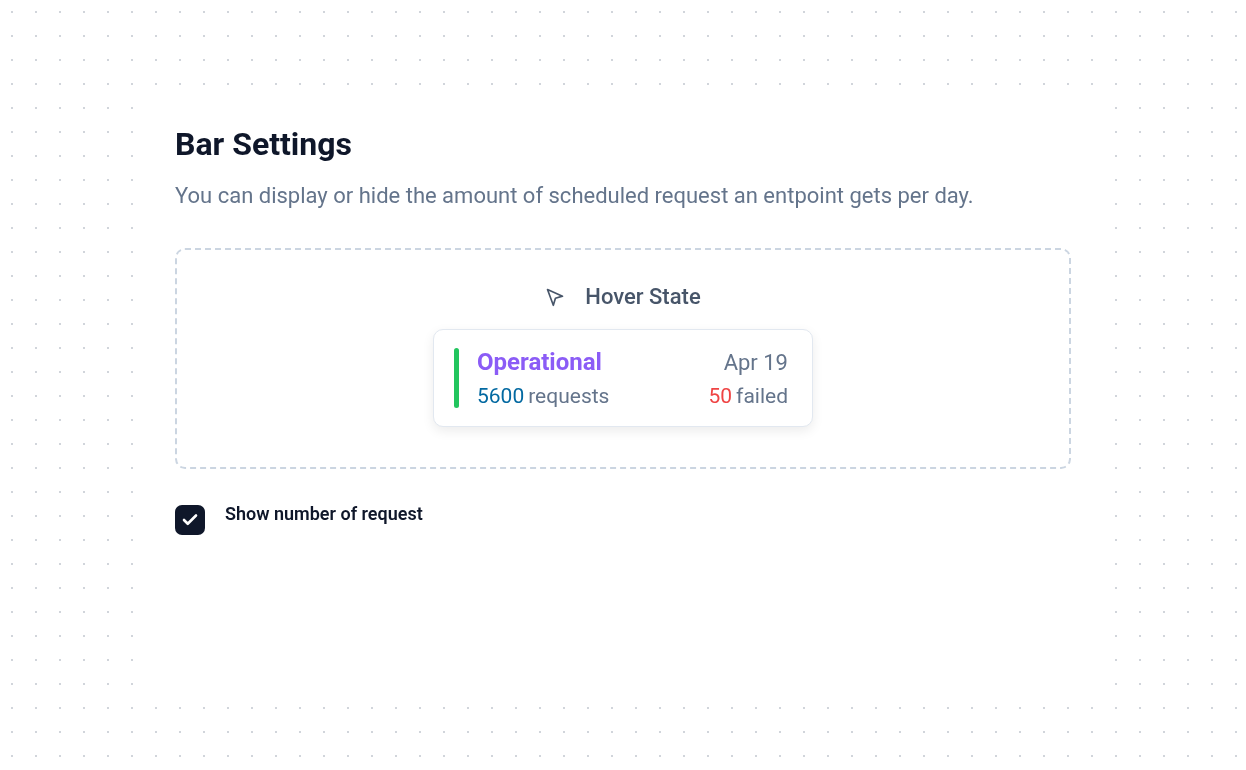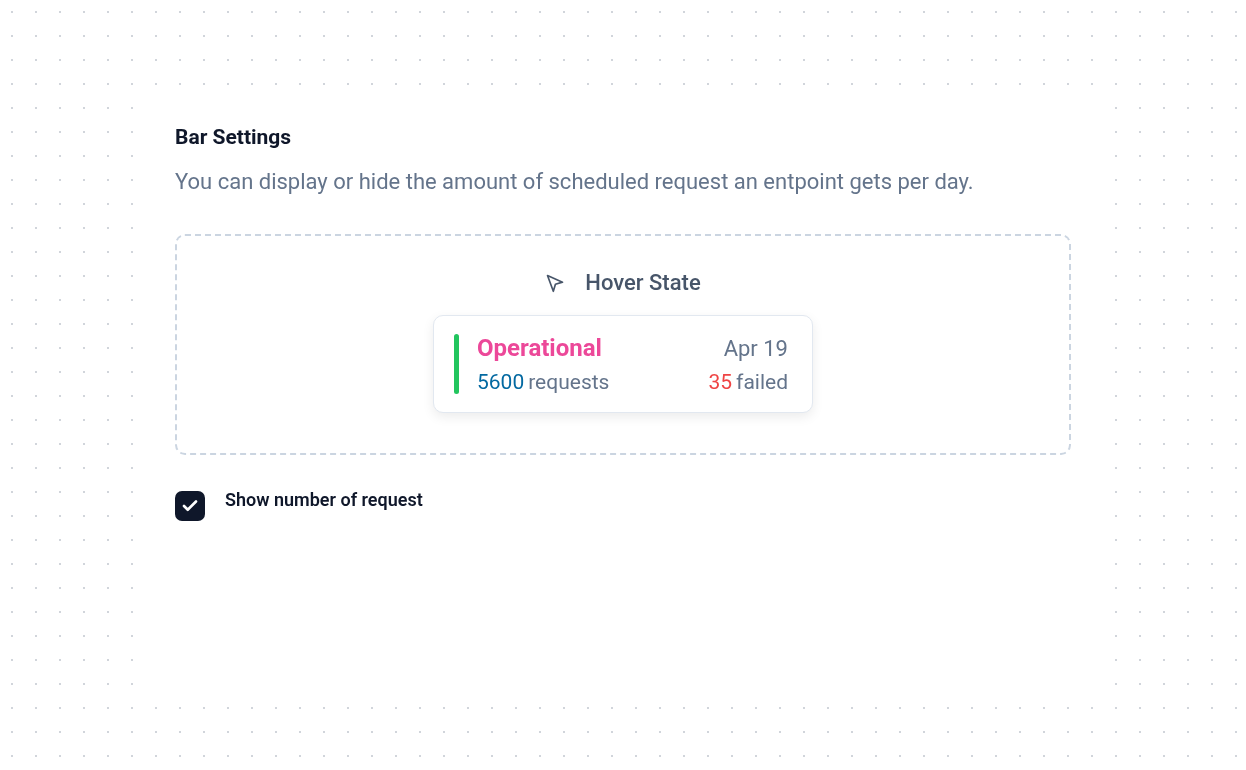--- a/index.html
+++ b/index.html
@@ -39,21 +39,21 @@
       z-index: 1;
     }
     
     .container {
       position: relative;
       z-index: 2;
       padding: 125px 175px 0 175px;
     }
     
     .page-title {
-      font-size: 21px;
+      font-size: 32px;
       font-weight: 700;
       color: #0f172a;
       margin-bottom: 16px;
     }
     
     .page-description {
       font-size: 22px;
       font-weight: 400;
       color: #64748b;
       line-height: 1.5;
@@ -117,21 +117,21 @@
     .status-row {
       display: flex;
       justify-content: space-between;
       align-items: baseline;
       gap: 40px;
     }
     
     .status-title {
       font-size: 24px;
       font-weight: 700;
-      color: #ec4899;
+      color: #8b5cf6;
     }
     
     .status-date {
       font-size: 22px;
       font-weight: 400;
       color: #64748b;
     }
     
     .requests-count {
       font-size: 21px;
@@ -229,21 +229,21 @@
         <div class="status-row">
           <span class="status-title">Operational</span>
           <span class="status-date">Apr 19</span>
         </div>
         <div class="status-row">
           <span>
             <span class="requests-count">5600</span>
             <span class="requests-label"> </span><span class="requests-label">requests</span>
           </span>
           <span>
-            <span class="failed-count">35</span>
+            <span class="failed-count">50</span>
             <span class="failed-label"> </span><span class="failed-label">failed</span>
           </span>
         </div>
       </div>
     </div>
 
   </div>
 
   <div class="checkbox-row">
     <div class="checkbox">

